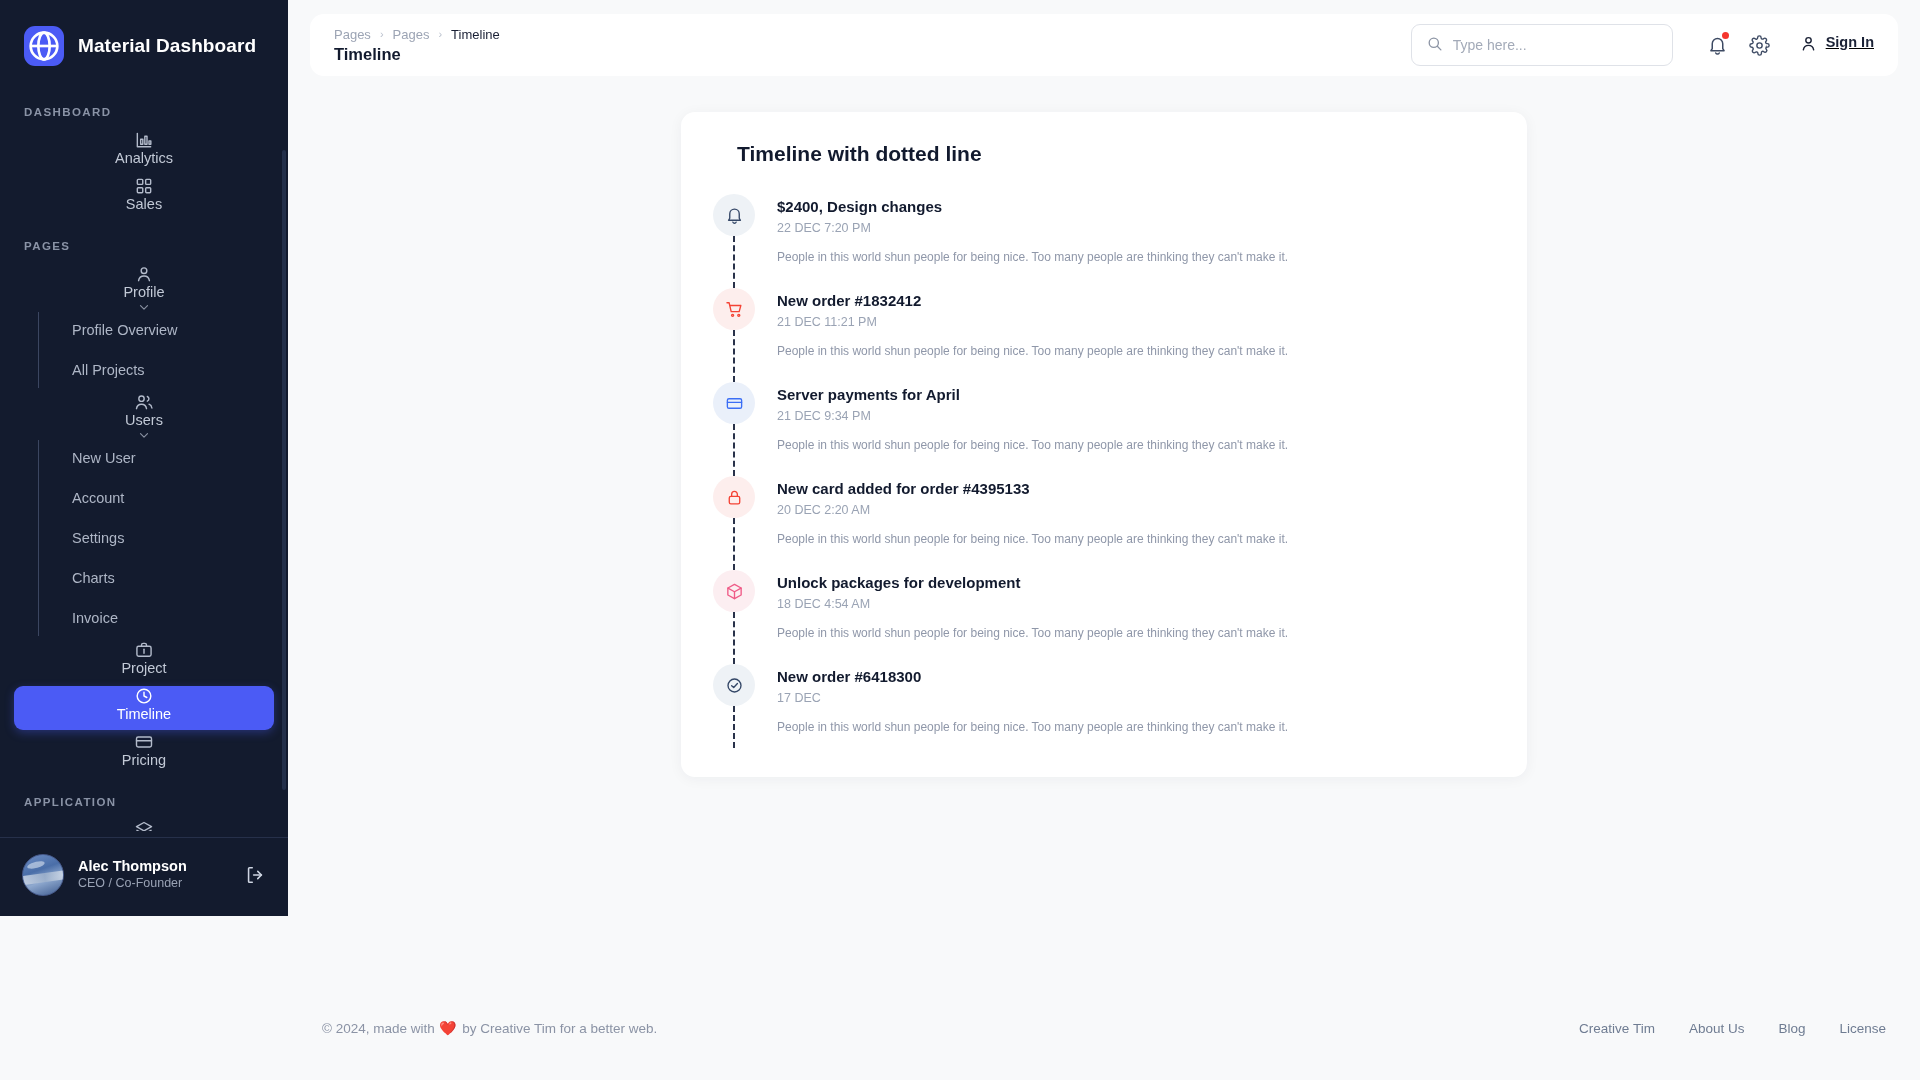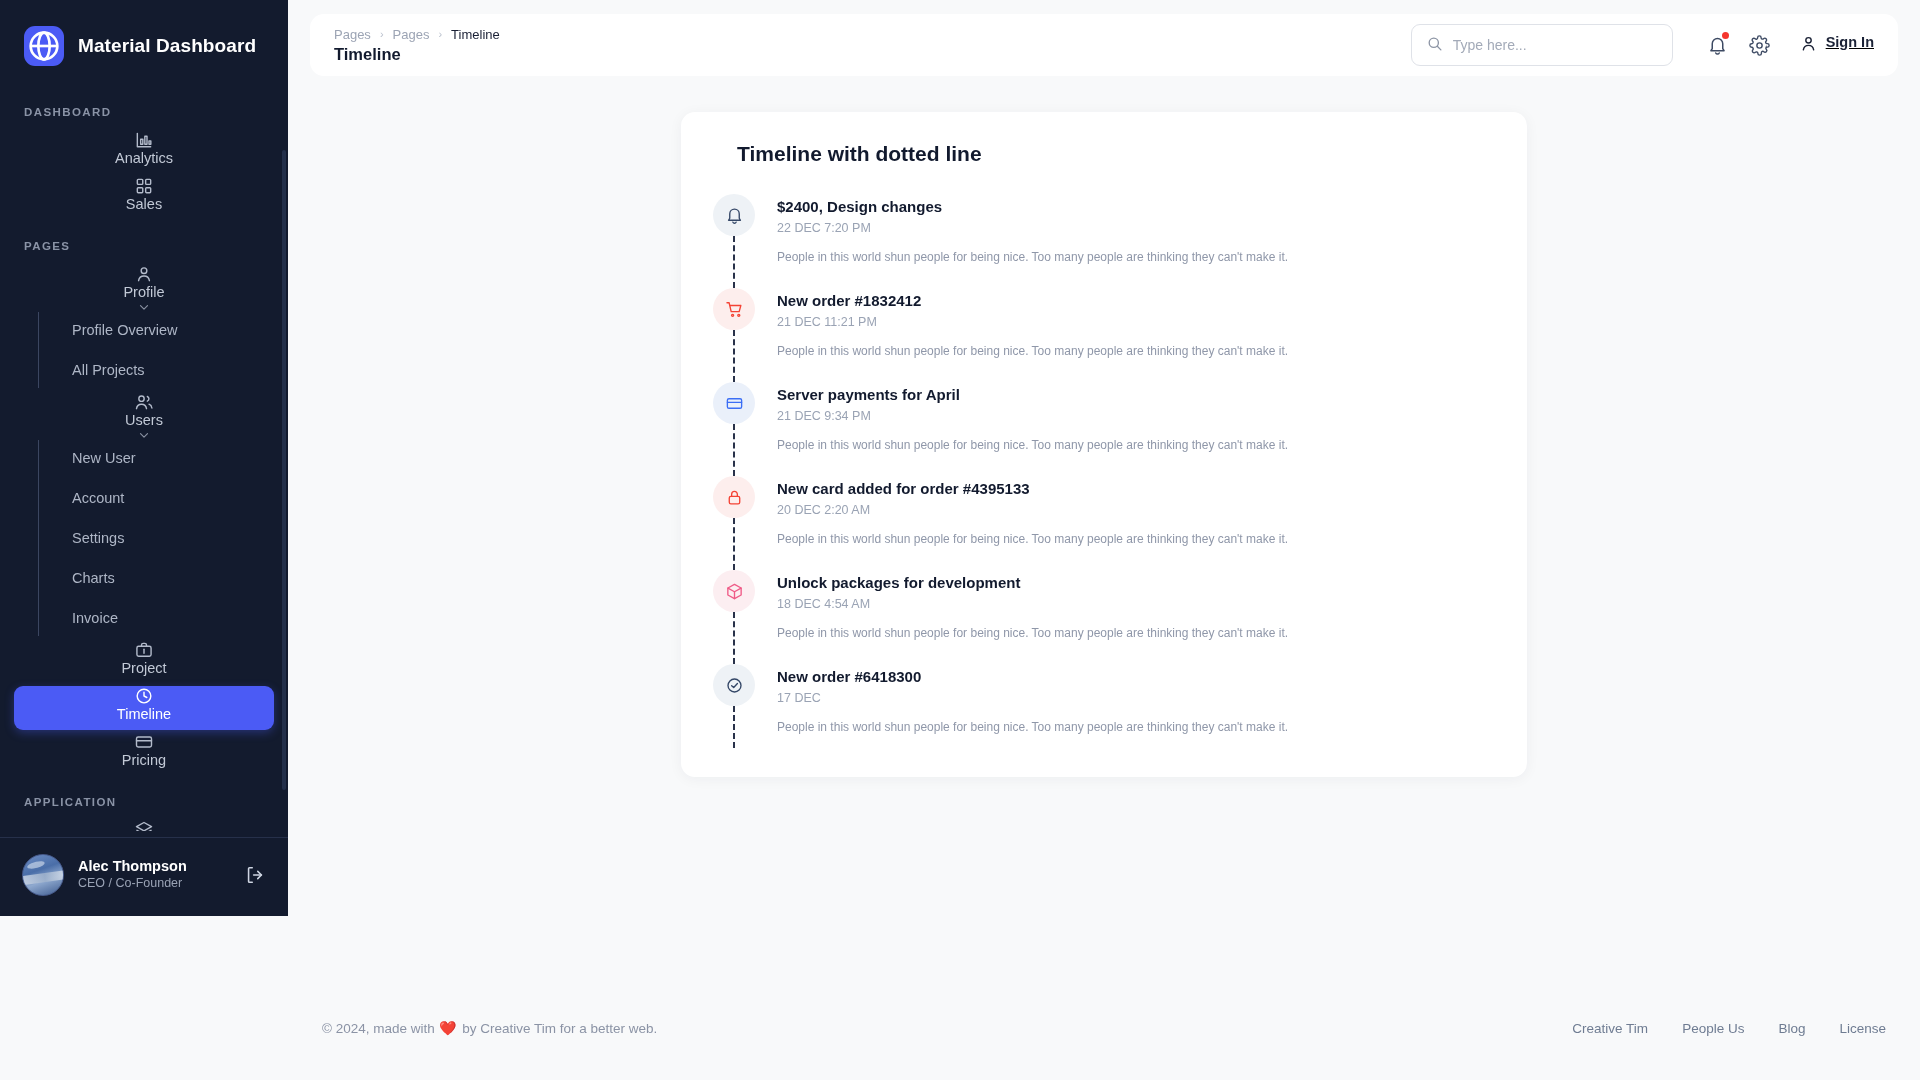--- a/index.html
+++ b/index.html
@@ -522,19 +522,19 @@
     </div>
 
     <footer class="footer">
       <div class="footer-left">
         <span>© 2024, made with</span>
         <span class="heart">❤️</span>
         <span>by Creative Tim for a better web.</span>
       </div>
       <div class="footer-links" id="footer-links">
           <span class="footer-link">Creative Tim</span>
-          <span class="footer-link">People Us</span>
+          <span class="footer-link">About Us</span>
           <span class="footer-link">Blog</span>
           <span class="footer-link">License</span>
         </div>
     </footer>
   </div>
 </div>
 
 </body></html>

